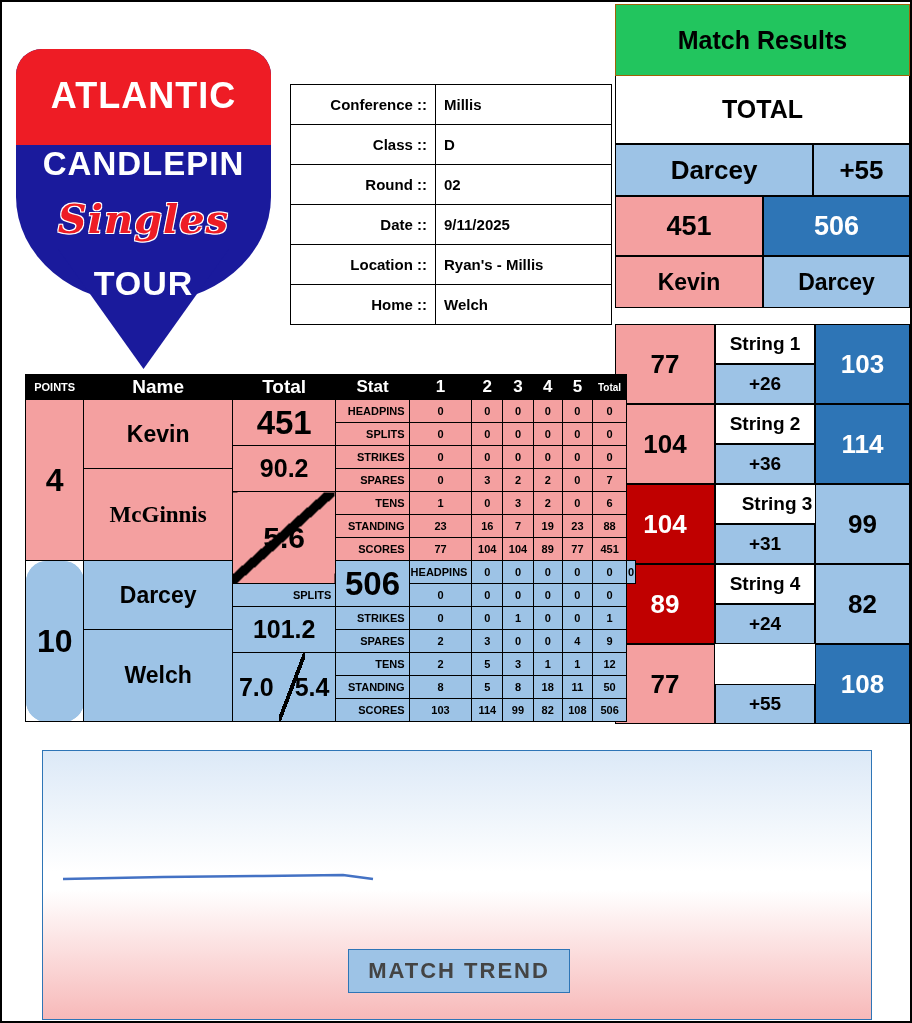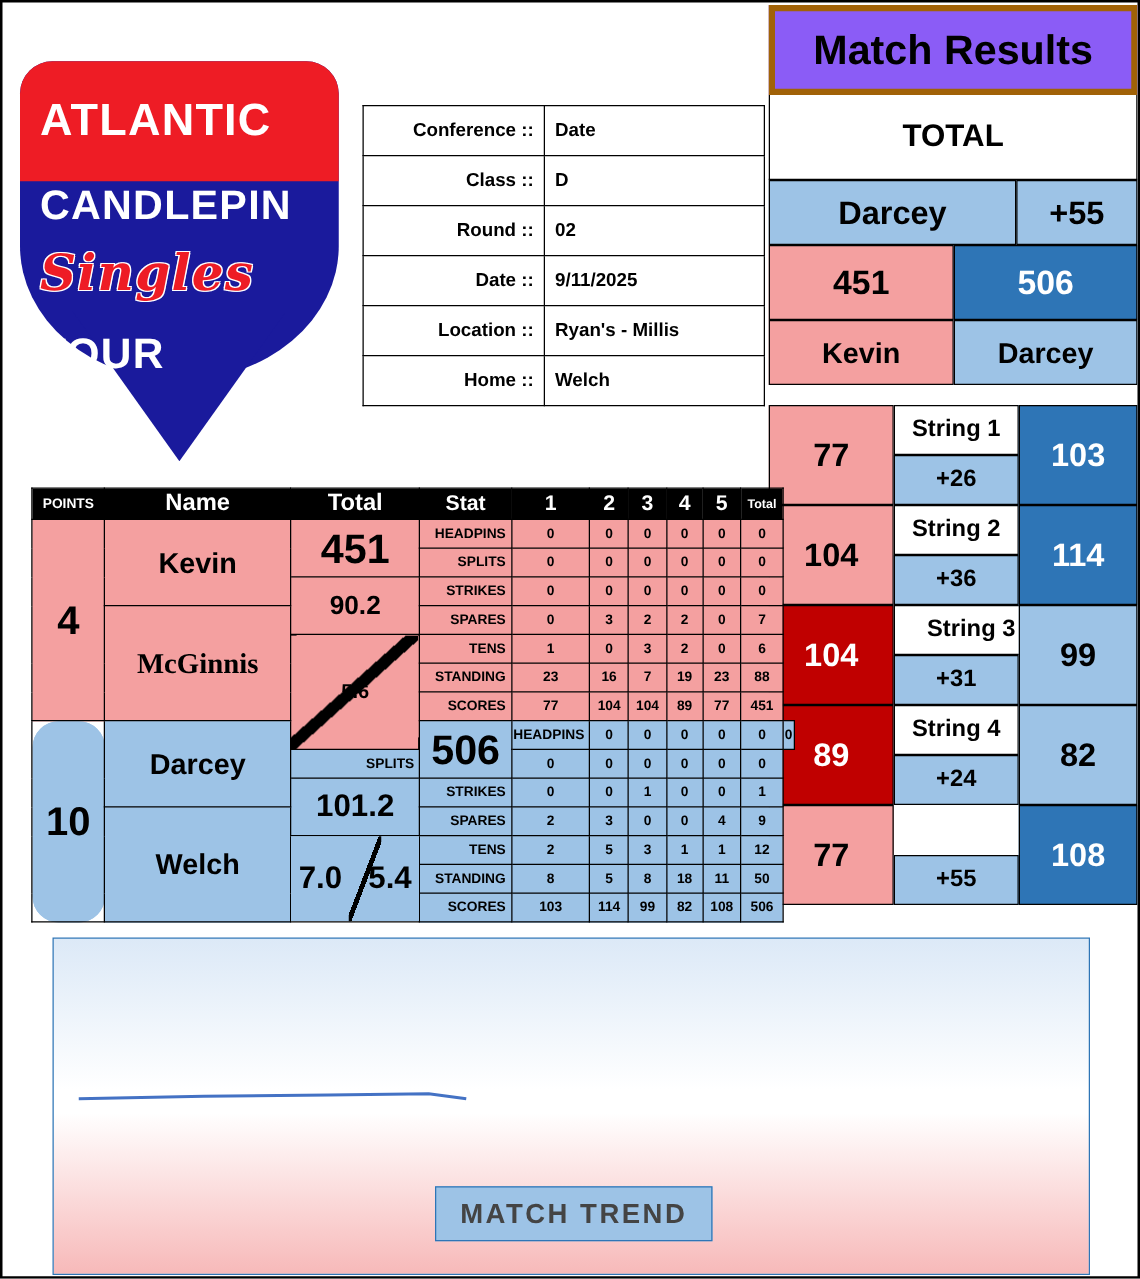--- a/index.html
+++ b/index.html
@@ -47,25 +47,24 @@
   .shield-point {
     position: absolute;
     left: 42px; top: 200px;
     width: 171px; height: 120px;
     background: #1a1a9c;
     clip-path: polygon(0 0, 100% 0, 50% 100%);
   }
   .logo-text {
     position: absolute;
     width: 255px;
-    text-align: left;
+    text-align: center;
     color: #ffffff;
     font-weight: bold;
     letter-spacing: 1px;
-    padding-left: 16px;
   }
   .logo-atlantic { top: 26px; font-size: 36px; }
   .logo-candlepin { top: 96px; font-size: 33px; }
   .logo-singles {
     top: 146px;
     font-size: 40px;
     font-family: "DejaVu Serif", serif;
     font-style: italic;
     color: #ee1c25;
     text-shadow: 1px 1px 0 #fff, -1px -1px 0 #fff, 1px -1px 0 #fff, -1px 1px 0 #fff;
@@ -87,27 +86,27 @@
     padding: 0 8px;
   }
   #info-table td.label { text-align: right; width: 128px; margin-left: 46px; }
   #info-table td.value { text-align: left; }
 
   
   #results-header {
     position: absolute;
     left: 613px; top: 2px;
     width: 295px; height: 72px;
-    background: #8b5cf6;
-    border: 5px solid #a16207;
+    background: #22c55e;
+    border: 1px solid #a16207;
     box-sizing: border-box;
     display: flex;
     align-items: center;
     justify-content: center;
-    font-size: 33px;
+    font-size: 25px;
     font-weight: bold;
     color: #000;
   }
   #total-header {
     position: absolute;
     left: 613px; top: 74px;
     width: 295px; height: 68px;
     background: #ffffff;
     border: 1px solid #000;
     border-top: none;
@@ -131,21 +130,21 @@
   }
   .c-lightblue { background: #9dc3e6; }
   .c-blue { background: #2e75b6; color: #ffffff; }
   .c-pink { background: #f4a0a0; }
   .c-red { background: #c00000; color: #ffffff; }
   .c-white { background: #ffffff; }
 
   
   #stats {
     position: absolute;
-    left: 2px; top: 388px;
+    left: 2px; top: 372px;
     width: 611px;
     padding-left: 21px;
   }
   #stats table { border-collapse: collapse; }
   .hdr-row td {
     background: #000000;
     color: #ffffff;
     font-weight: bold;
     text-align: center;
     border: 1px solid #000;
@@ -201,21 +200,21 @@
       <div class="logo-text logo-candlepin">CANDLEPIN</div>
       <div class="logo-text logo-tour">TOUR</div>
       <div class="logo-text logo-singles">Singles</div>
     </div>
   </div>
 
   <table id="info-table">
     <tbody>
       <tr>
         <td class="label">Conference ::</td>
-        <td class="value">Date</td>
+        <td class="value">Millis</td>
       </tr>
       <tr>
         <td class="label">Class ::</td>
         <td class="value">D</td>
       </tr>
       <tr>
         <td class="label">Round ::</td>
         <td class="value">02</td>
       </tr>
       <tr>
@@ -301,41 +300,41 @@
         <tr class="pinkrow">
           <td class="pinkrow rowlabel">SPLITS</td>
           <td class="pinkrow">0</td>
           <td class="pinkrow">0</td>
           <td class="pinkrow">0</td>
           <td class="pinkrow">0</td>
           <td class="pinkrow">0</td>
           <td class="pinkrow">0</td>
         </tr>
         <tr class="pinkrow">
-          <td rowspan="2" class="pinkrow" style="font-size:21px;">90.2</td>
+          <td rowspan="2" class="pinkrow" style="font-size:25px;">90.2</td>
           <td class="pinkrow rowlabel">STRIKES</td>
           <td class="pinkrow">0</td>
           <td class="pinkrow">0</td>
           <td class="pinkrow">0</td>
           <td class="pinkrow">0</td>
           <td class="pinkrow">0</td>
           <td class="pinkrow">0</td>
         </tr>
         <tr class="pinkrow">
           <td rowspan="4" class="pinkrow" style="font-size:23px;font-family:Liberation Serif, serif;">McGinnis</td>
           <td class="pinkrow rowlabel">SPARES</td>
           <td class="pinkrow">0</td>
           <td class="pinkrow">3</td>
           <td class="pinkrow">2</td>
           <td class="pinkrow">2</td>
           <td class="pinkrow">0</td>
           <td class="pinkrow">7</td>
         </tr>
         <tr class="pinkrow">
-          <td rowspan="4" class="pinkrow" style="font-size:16px; background:
+          <td rowspan="4" class="pinkrow" style="font-size:30px; background:
             linear-gradient(to bottom right, #f4a0a0 0 45%, #000 45% 52%, #f4a0a0 52%);">5.6</td>
           <td class="pinkrow rowlabel">TENS</td>
           <td class="pinkrow">1</td>
           <td class="pinkrow">0</td>
           <td class="pinkrow">3</td>
           <td class="pinkrow">2</td>
           <td class="pinkrow">0</td>
           <td class="pinkrow">6</td>
         </tr>
         <tr class="pinkrow">

